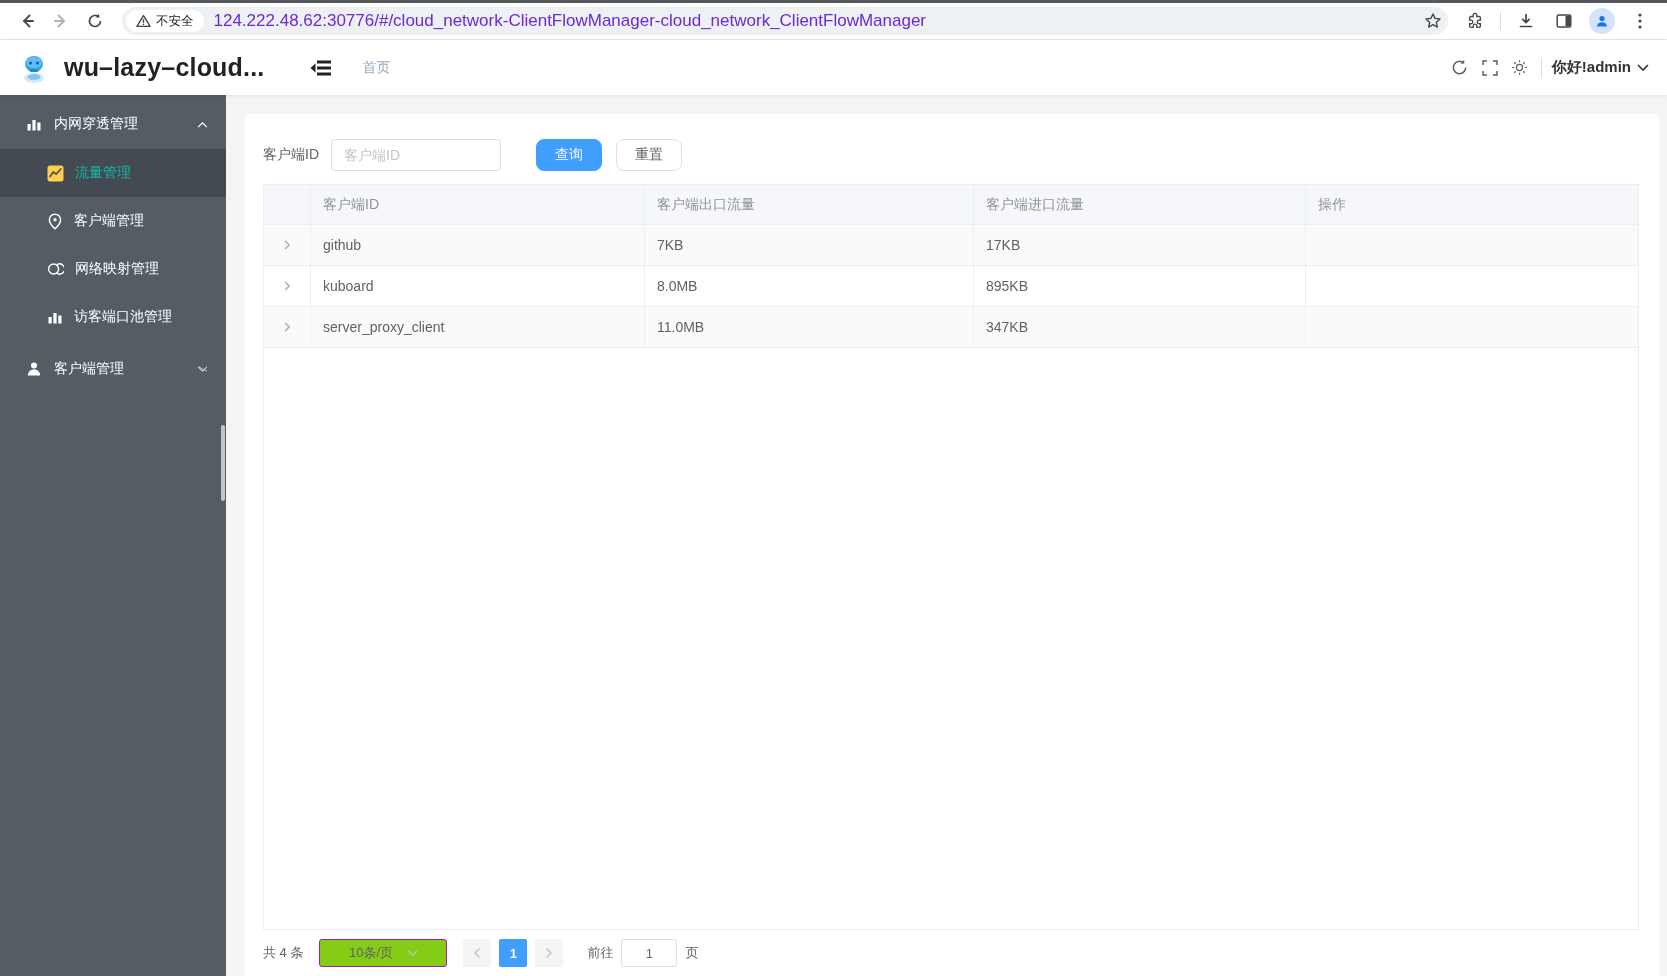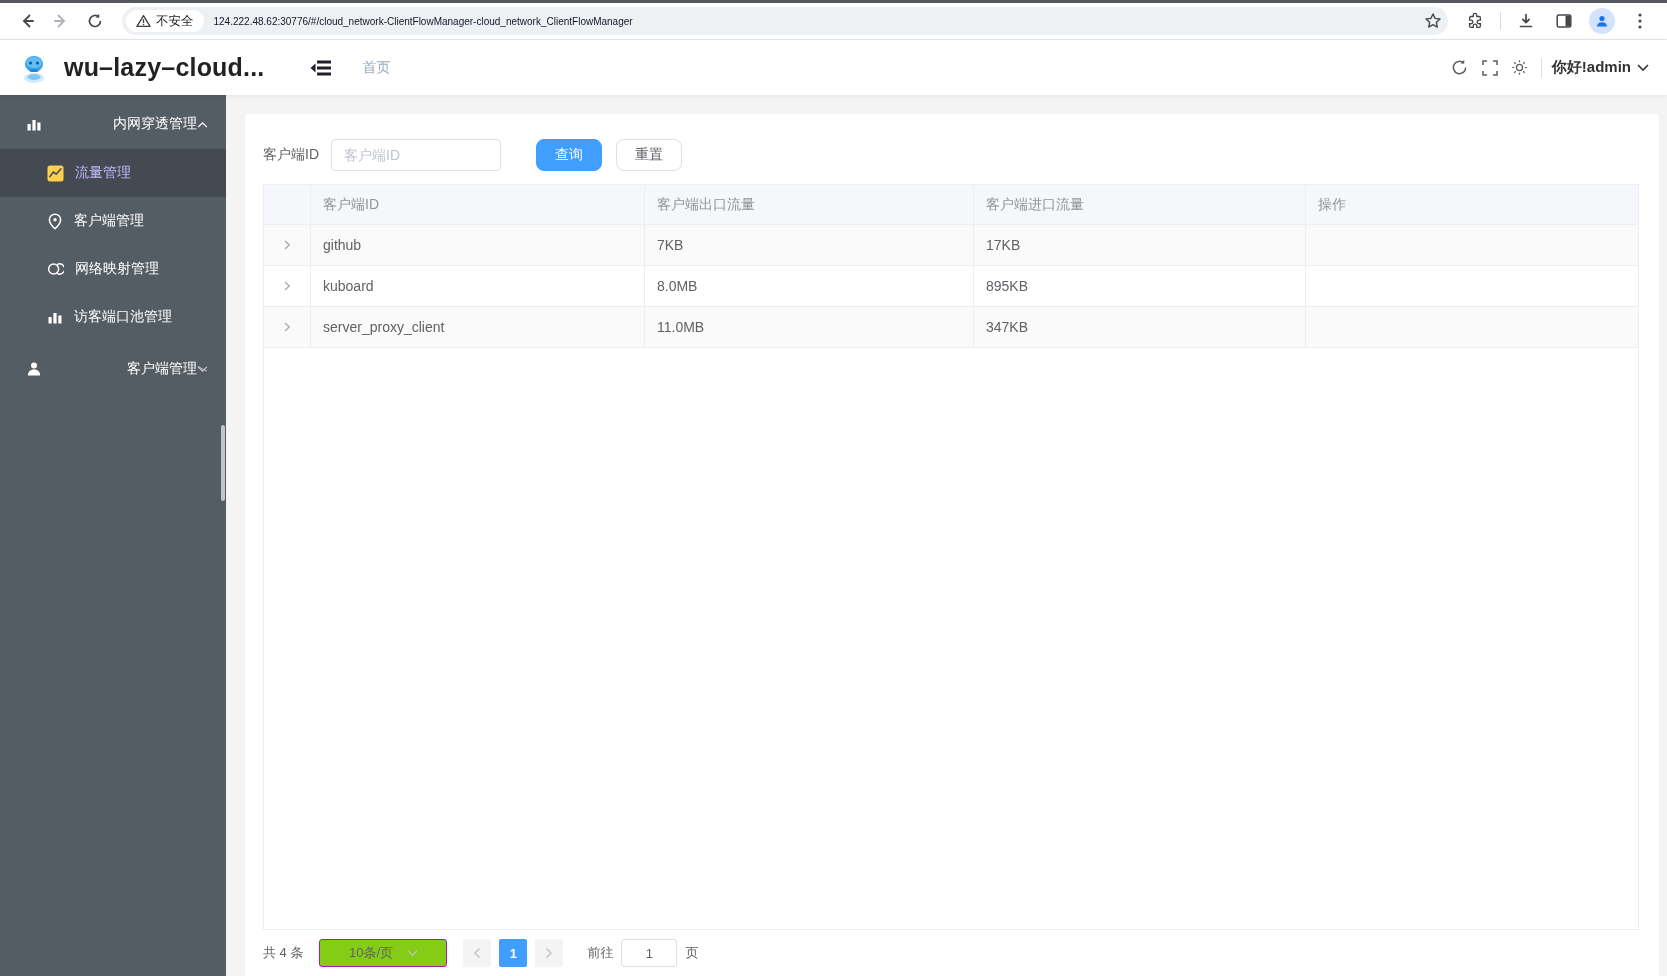--- a/index.html
+++ b/index.html
@@ -9,21 +9,21 @@
   
   .win-edge { height:3px; background:#55585c; }
   .browser-bar { height:37px; background:#ffffff; display:flex; align-items:center;
     padding:0 10px; border-bottom:1px solid #e4e6ea; }
   .nav-ic { width:34px; height:30px; display:flex; align-items:center; justify-content:center;
     border-radius:50%; cursor:pointer; flex:0 0 auto; }
   .url-pill { flex:1; height:28px; background:#eef1f4; border-radius:14px; margin:0 10px;
     display:flex; align-items:center; padding:0 6px 0 4px; min-width:0; }
   .sec-chip { background:#ffffff; border-radius:12px; height:22px; display:flex; align-items:center;
     gap:5px; padding:0 10px; font-size:12.5px; color:#202124; flex:0 0 auto; }
-  .url-text { font-size:10px; color:#0f172a; margin-left:10px; flex:1;
+  .url-text { font-size:17px; color:#6d28d9; margin-left:10px; flex:1;
     white-space:nowrap; overflow:hidden; }
   .pill-star { margin-left:auto; }
   .chrome-right { display:flex; align-items:center; gap:4px; flex:0 0 auto; }
   .chrome-sep { width:1px; height:18px; background:#d8dadd; margin:0 4px; }
   .avatar-wrap { width:26px; height:26px; border-radius:50%; background:#d3e3fd;
     display:flex; align-items:center; justify-content:center; }
 
   
   .app-header { height:55px; background:#ffffff; display:flex; align-items:center;
     padding:0 18px 0 16px; box-shadow:0 1px 4px rgba(0,21,41,.08); position:relative; z-index:5; }
@@ -38,25 +38,25 @@
     cursor:pointer; color:#5a5e66; }
   .hdr-sep { width:1px; height:20px; background:#e0e0e0; margin:0 10px 0 6px; }
   .greeting { font-size:15px; color:#333; font-weight:600; display:flex; align-items:center; gap:6px;
     cursor:pointer; }
 
   
   .layout { display:flex; height:881px; }
   .sidebar { width:226px; background:#545c64; position:relative; flex:0 0 auto; padding-top:4px; }
   .menu-item { height:50px; display:flex; align-items:center; padding:0 18px 0 26px;
     color:#fff; font-size:14px; cursor:pointer; }
-  .menu-item .mi-label { flex:1; margin-left:12px;text-align:right; }
+  .menu-item .mi-label { flex:1; margin-left:12px; }
   .sub-item { height:48px; display:flex; align-items:center; padding-left:47px;
     color:#fff; font-size:14px; cursor:pointer; }
   .sub-item .mi-label { margin-left:11px; }
-  .sub-item.active { background:#434a51; color:#c4b5fd; }
+  .sub-item.active { background:#434a51; color:#14b8a6; }
   .menu-item.bottom-group { height:56px; }
   .side-thumb { position:absolute; right:1px; top:330px; width:4px; height:76px;
     background:#c0c4cc; border-radius:2px; }
 
   .main { flex:1; background:#f4f4f5; min-width:0; }
   .card { margin:19px 8px 0 19px; background:#ffffff; border-radius:4px 4px 0 0;
     height:calc(881px - 19px); display:flex; flex-direction:column; padding:25px 20px 0 18px; }
 
   
   .filter-row { display:flex; align-items:center; flex:0 0 auto; }

